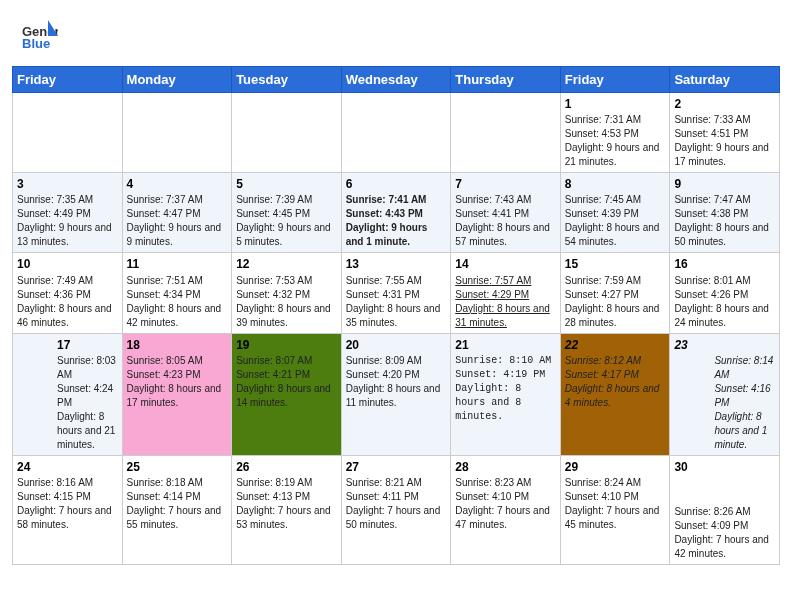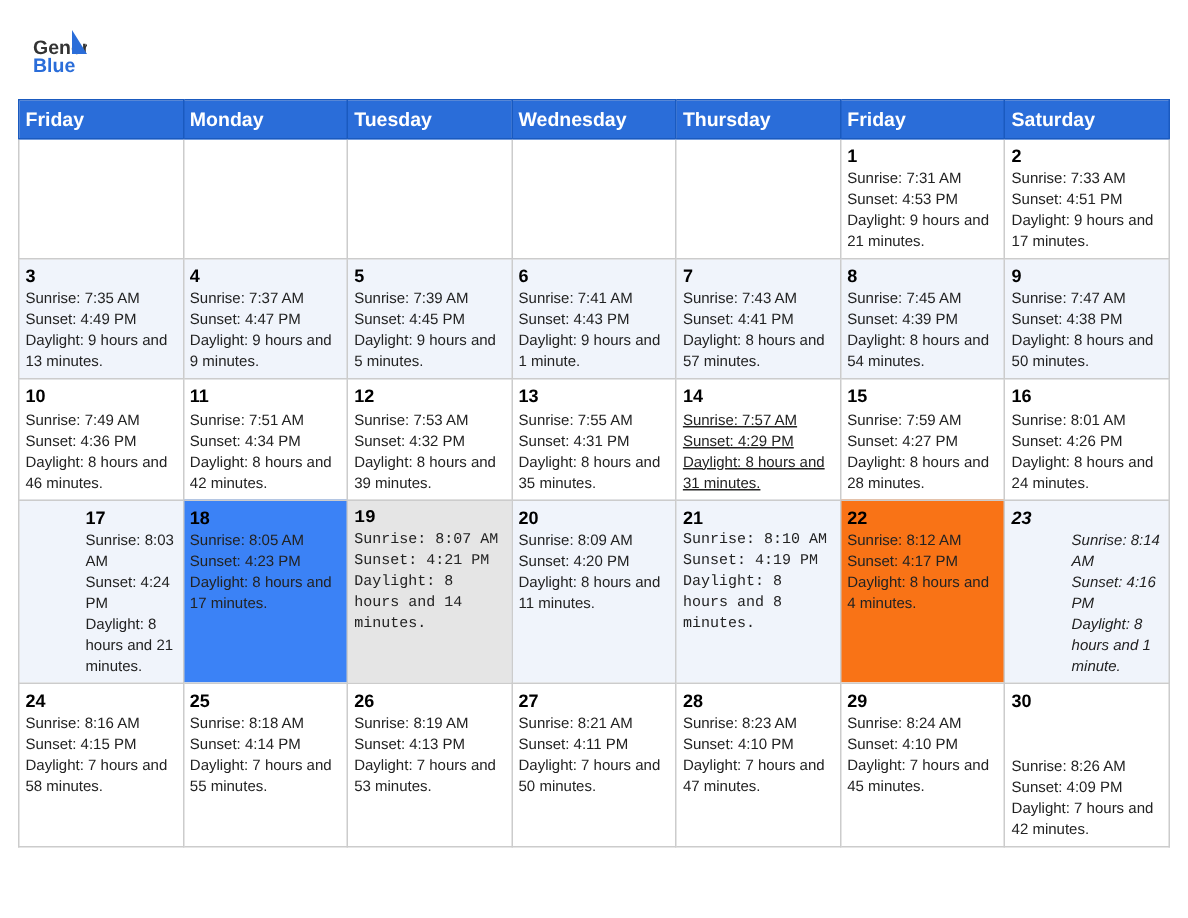--- a/index.html
+++ b/index.html
@@ -146,21 +146,21 @@
 Daylight: 9 hours and 9 minutes.</div>
         </td>
         <td style="background: rgb(240, 244, 251);">
           <span class="day-num">5</span>
           <div class="day-info" style="white-space: pre-line;">Sunrise: 7:39 AM
 Sunset: 4:45 PM
 Daylight: 9 hours and 5 minutes.</div>
         </td>
         <td style="background: rgb(240, 244, 251);">
           <span class="day-num">6</span>
-          <div class="day-info" style="white-space: pre-line;">Sunrise: 7:41 AM
+          <div class="day-info" style="white-space: pre-line; font-weight: bold;">Sunrise: 7:41 AM
 Sunset: 4:43 PM
 Daylight: 9 hours and 1 minute.</div>
         </td>
         <td style="background: rgb(240, 244, 251);">
           <span class="day-num">7</span>
           <div class="day-info" style="white-space: pre-line;">Sunrise: 7:43 AM
 Sunset: 4:41 PM
 Daylight: 8 hours and 57 minutes.</div>
         </td>
         <td style="background: rgb(240, 244, 251);">
@@ -220,45 +220,45 @@
 Daylight: 8 hours and 24 minutes.</div>
         </td>
       </tr>
       <tr>
         <td style="background: rgb(240, 244, 251); padding-left: 44px;">
           <span class="day-num">17</span>
           <div class="day-info" style="white-space: pre-line;">Sunrise: 8:03 AM
 Sunset: 4:24 PM
 Daylight: 8 hours and 21 minutes.</div>
         </td>
-        <td style="background: #3b82f6;">
+        <td style="background: #f9a8d4;">
           <span class="day-num">18</span>
           <div class="day-info" style="white-space: pre-line;">Sunrise: 8:05 AM
 Sunset: 4:23 PM
 Daylight: 8 hours and 17 minutes.</div>
         </td>
-        <td style="background: #e5e5e5; font-family: Liberation Mono, monospace;">
+        <td style="background: #4d7c0f;">
           <span class="day-num">19</span>
           <div class="day-info" style="white-space: pre-line;">Sunrise: 8:07 AM
 Sunset: 4:21 PM
 Daylight: 8 hours and 14 minutes.</div>
         </td>
         <td style="background: rgb(240, 244, 251);">
           <span class="day-num">20</span>
           <div class="day-info" style="white-space: pre-line;">Sunrise: 8:09 AM
 Sunset: 4:20 PM
 Daylight: 8 hours and 11 minutes.</div>
         </td>
         <td style="background: rgb(240, 244, 251);">
           <span class="day-num">21</span>
           <div class="day-info" style="white-space: pre-line; font-family: Liberation Mono, monospace;">Sunrise: 8:10 AM
 Sunset: 4:19 PM
 Daylight: 8 hours and 8 minutes.</div>
         </td>
-        <td style="background: #f97316;">
+        <td style="background: #a16207; font-style: italic;">
           <span class="day-num">22</span>
           <div class="day-info" style="white-space: pre-line;">Sunrise: 8:12 AM
 Sunset: 4:17 PM
 Daylight: 8 hours and 4 minutes.</div>
         </td>
         <td style="background: rgb(240, 244, 251); font-style: italic;">
           <span class="day-num">23</span>
           <div class="day-info" style="white-space: pre-line; margin-left: 40px;">Sunrise: 8:14 AM
 Sunset: 4:16 PM
 Daylight: 8 hours and 1 minute.</div>

